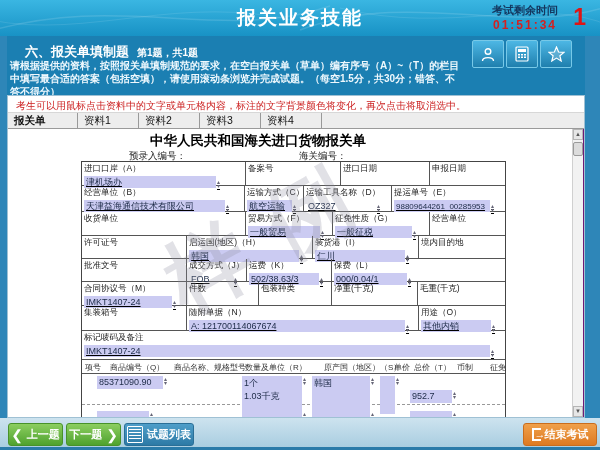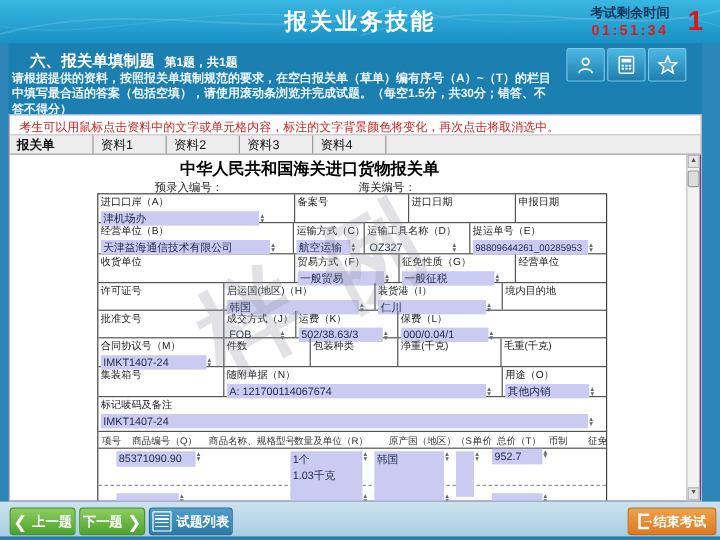--- a/index.html
+++ b/index.html
@@ -31,21 +31,21 @@
   .formvp{position:absolute;left:0;top:33px;width:564px;height:288px;overflow:hidden;background:#fff;}
   .form-title{position:absolute;left:0;top:3px;width:500px;text-align:center;font-size:13.5px;font-weight:bold;color:#000;}
   .pre-label{position:absolute;left:121px;top:21px;font-size:9.5px;color:#222;}
   .cus-label{position:absolute;left:291px;top:21px;font-size:9.5px;color:#222;}
   .ftable{position:absolute;left:73px;top:32px;width:423px;border:1px solid #444;box-sizing:content-box;}
   .trow{display:flex;border-bottom:1px solid #555;}
   .trow:last-child{border-bottom:none;}
   .cell{position:relative;box-sizing:border-box;border-right:1px solid #555;padding:1px 2px;overflow:visible;}
   .cell:last-child{border-right:none;}
   .flabel{font-size:8.5px;color:#222;white-space:nowrap;}
-  .vwrap{display:flex;align-items:center;margin-top:1px;}
+  .vwrap{display:flex;align-items:flex-end;margin-top:1px;text-decoration:underline;}
   .fval{background:#cbcbf2;height:12px;font-size:9px;color:#1c2a46;padding:0 2px;box-sizing:border-box;white-space:nowrap;overflow:hidden;display:flex;align-items:center;}
   .fval.plain{background:transparent;}
   .spin{display:flex;flex-direction:column;margin-left:1px;color:#667;font-size:6px;line-height:4px;margin-top:1px;}
   .spin::before{content:"▴";}
   .spin::after{content:"▾";}
   
   .goods-head{display:flex;height:13px;border-bottom:1px solid #555;}
   .gh{font-size:8px;color:#333;white-space:nowrap;overflow:visible;box-sizing:border-box;padding-top:2px;}
   .goods-body{position:relative;height:62px;}
   .gdash{position:absolute;left:0;top:30px;width:100%;border-top:1px dashed #999;}
@@ -346,21 +346,21 @@
                 <span class="spin"></span>
               </div>
             <div class="gwrap" style="left:230px;top:2px">
                 <div class="gbox" style="width:58px;height:38px">韩国</div>
                 <span class="spin"></span>
               </div>
             <div class="gwrap" style="left:298px;top:2px">
                 <div class="gbox" style="width:15px;height:38px"></div>
                 <span class="spin"></span>
               </div>
-            <div class="gwrap" style="left:328px;top:0">
+            <div class="gwrap" style="left:328px;top:16px">
                 <div class="gbox" style="width:42px;height:13px">952.7</div>
                 <span class="spin"></span>
               </div>
 
             <div class="gwrap" style="left:15px;top:37px">
                 <div class="gbox" style="width:52px;height:14px"></div>
                 <span class="spin"></span>
               </div>
             <div class="gwrap" style="left:160px;top:37px">
                 <div class="gbox" style="width:60px;height:24px"></div>

